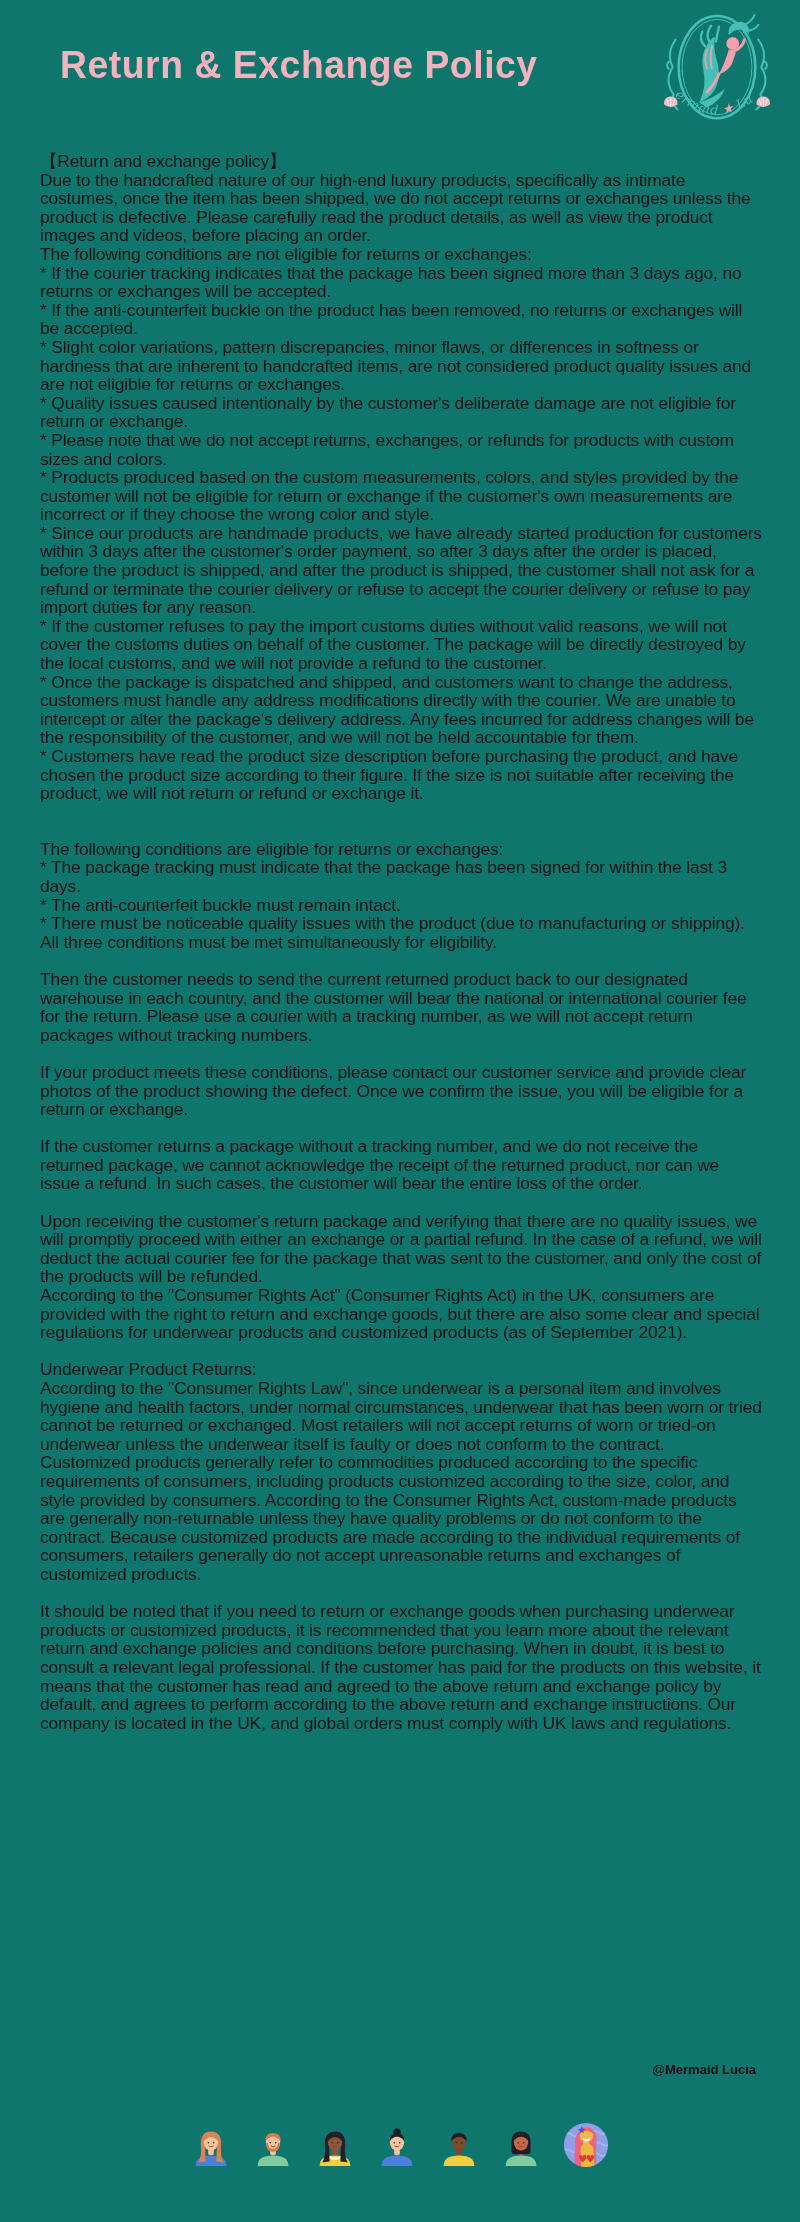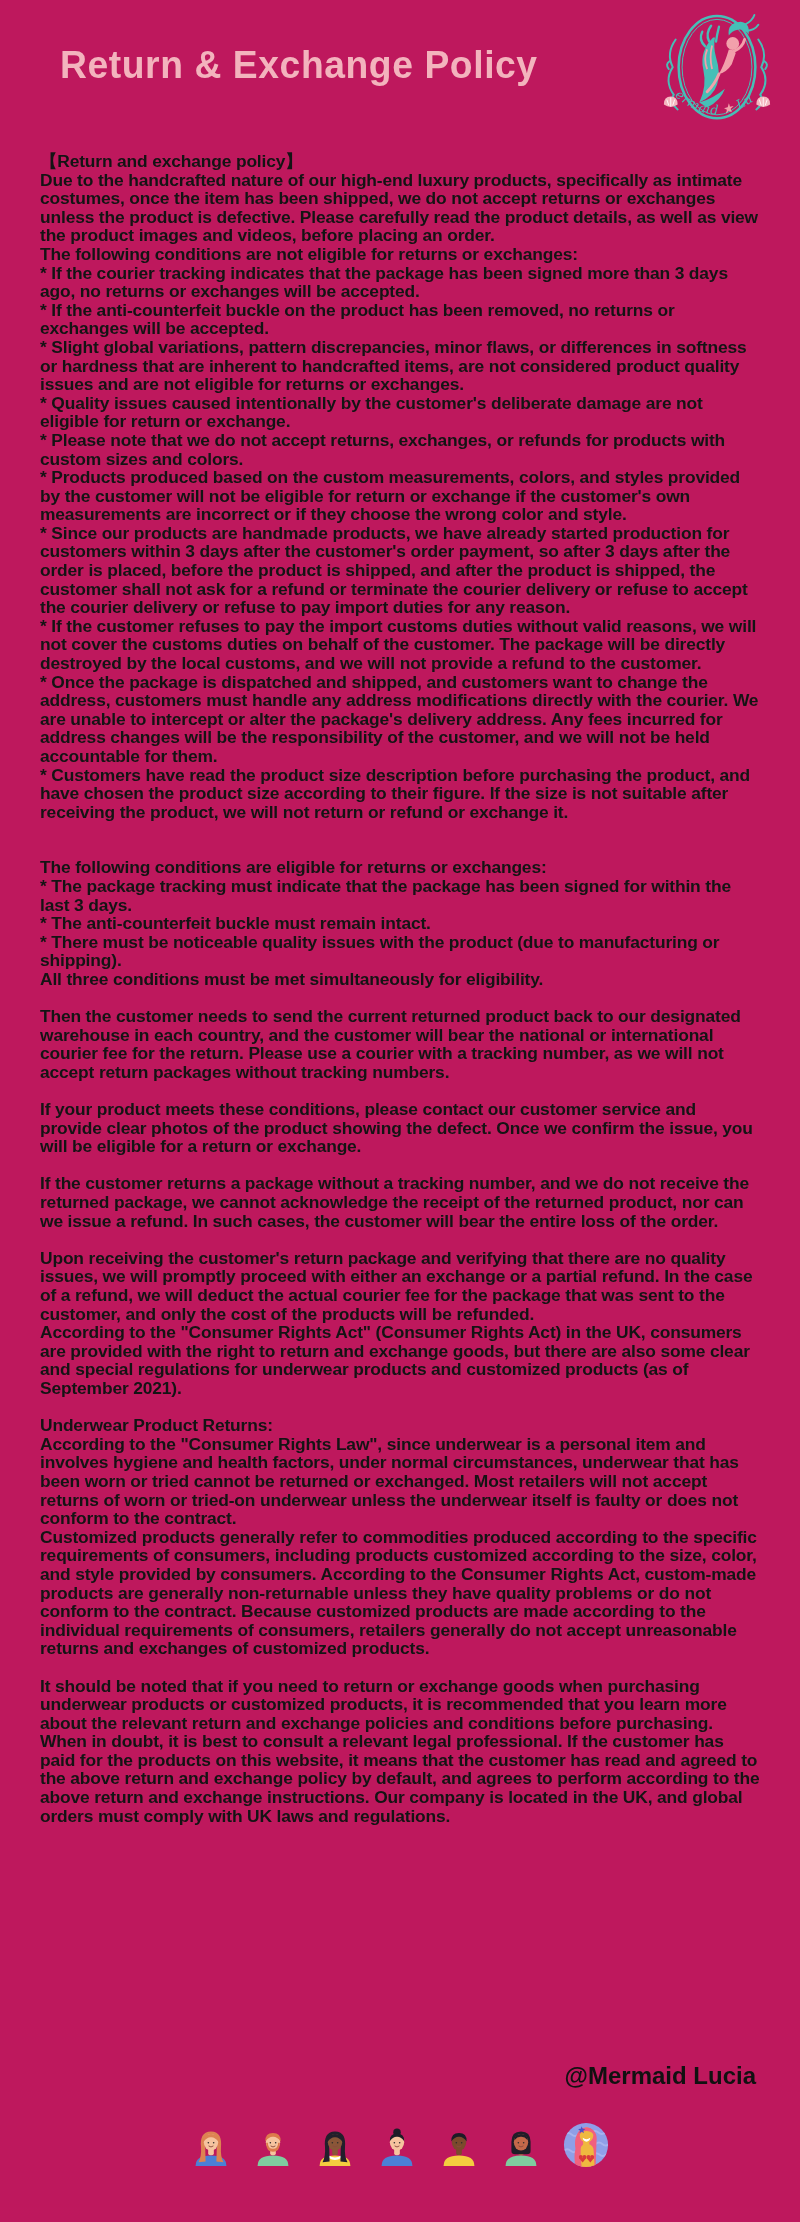--- a/index.html
+++ b/index.html
@@ -1,27 +1,27 @@
 <!DOCTYPE html>
 <html><head>
 <meta charset="utf-8">
 <style>
   html,body{margin:0;padding:0;background:#ffffff;}
-  .page{position:relative;width:800px;height:2222px;background:#be185d;overflow:hidden;
+  .page{position:relative;width:800px;height:2222px;background:#0f766e;overflow:hidden;
         font-family:"Liberation Sans",sans-serif;color:#141414;}
   .title{position:absolute;left:60px;top:44px;font-size:38px;font-weight:800;
          color:#f3b3bd;letter-spacing:0.6px;white-space:nowrap;transform:scaleX(0.98);
          transform-origin:left;}
   .logo{position:absolute;right:22px;top:6px;width:122px;height:134px;}
   .doc{position:absolute;left:40px;top:152px;width:722px;font-size:17.4px;
        line-height:18.6px;letter-spacing:-0.15px;}
-  .doc p{margin:0;font-weight:bold;}
+  .doc p{margin:0;}
   .g1{margin-top:18.6px !important;}
   .g2{margin-top:37px !important;}
-  .signature{position:absolute;top:2062px;right:44px;font-size:24px;font-weight:bold;
+  .signature{position:absolute;top:2062px;right:44px;font-size:13px;font-weight:bold;
              color:#111;}
   .avatar-row{position:absolute;top:2122px;left:0;width:100%;display:flex;
               justify-content:center;align-items:flex-end;gap:22px;}
   .avatar-row svg{display:block;}
 </style>
 </head>
 <body>
 
 <div class="page">
 
@@ -75,21 +75,21 @@
     </text>
   </svg>
 
   <div class="doc">
     <p>【Return and exchange policy】</p>
     <p>Due to the handcrafted nature of our high-end luxury products, specifically as intimate costumes, once the item has been shipped, we do not accept returns or exchanges unless the product is defective. Please carefully read the product details, as well as view the product images and videos, before placing an order.</p>
     <p>The following conditions are not eligible for returns or exchanges:</p>
     <div>
         <p>* If the courier tracking indicates that the package has been signed more than 3 days ago, no returns or exchanges will be accepted.</p>
         <p>* If the anti-counterfeit buckle on the product has been removed, no returns or exchanges will be accepted.</p>
-        <p>* Slight global variations, pattern discrepancies, minor flaws, or differences in softness or hardness that are inherent to handcrafted items, are not considered product quality issues and are not eligible for returns or exchanges.</p>
+        <p>* Slight color variations, pattern discrepancies, minor flaws, or differences in softness or hardness that are inherent to handcrafted items, are not considered product quality issues and are not eligible for returns or exchanges.</p>
         <p>* Quality issues caused intentionally by the customer's deliberate damage are not eligible for return or exchange.</p>
         <p>* Please note that we do not accept returns, exchanges, or refunds for products with custom sizes and colors.</p>
         <p>* Products produced based on the custom measurements, colors, and styles provided by the customer will not be eligible for return or exchange if the customer's own measurements are incorrect or if they choose the wrong color and style.</p>
         <p>* Since our products are handmade products, we have already started production for customers within 3 days after the customer's order payment, so after 3 days after the order is placed, before the product is shipped, and after the product is shipped, the customer shall not ask for a refund or terminate the courier delivery or refuse to accept the courier delivery or refuse to pay import duties for any reason.</p>
         <p>* If the customer refuses to pay the import customs duties without valid reasons, we will not cover the customs duties on behalf of the customer. The package will be directly destroyed by the local customs, and we will not provide a refund to the customer.</p>
         <p>* Once the package is dispatched and shipped, and customers want to change the address, customers must handle any address modifications directly with the courier. We are unable to intercept or alter the package's delivery address. Any fees incurred for address changes will be the responsibility of the customer, and we will not be held accountable for them.</p>
         <p>* Customers have read the product size description before purchasing the product, and have chosen the product size according to their figure. If the size is not suitable after receiving the product, we will not return or refund or exchange it.</p>
       </div>
 
     <p class="g2">The following conditions are eligible for returns or exchanges:</p>

